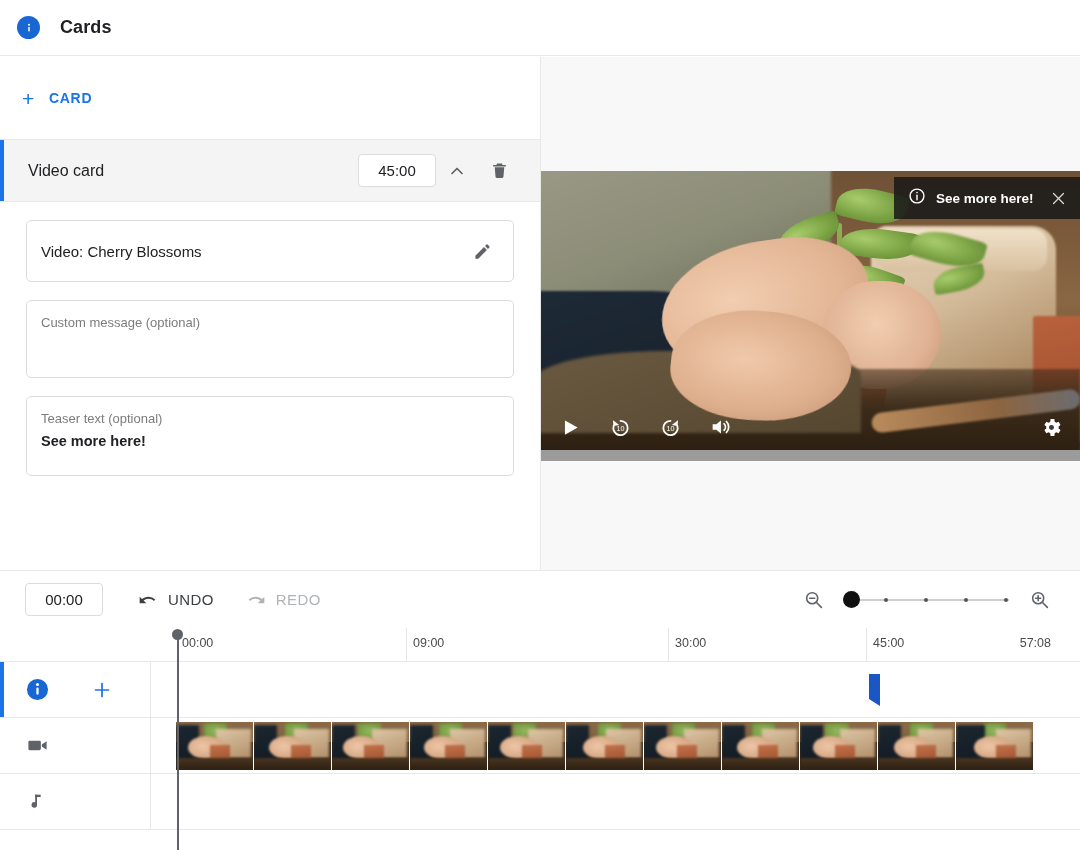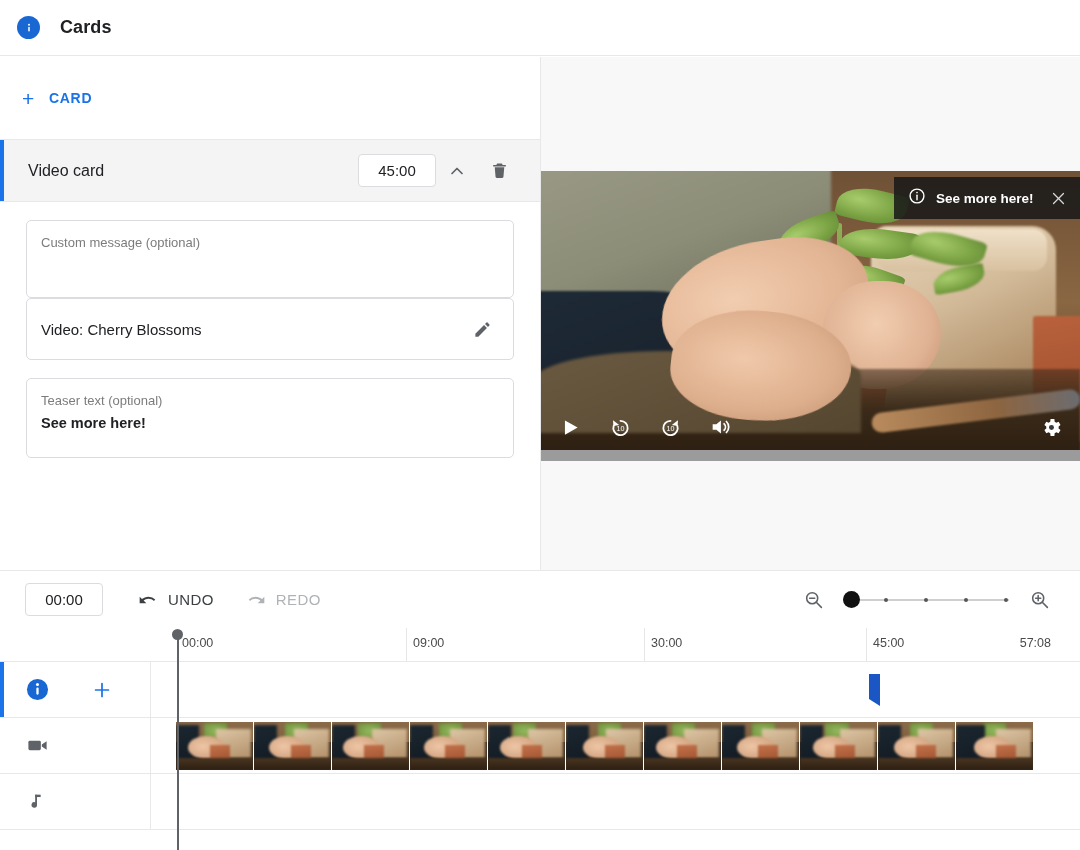--- a/index.html
+++ b/index.html
@@ -382,31 +382,31 @@
           <button class="icon-btn">
             <svg width="19" height="19" viewBox="0 0 24 24" fill="#5f6368">
               <path d="M9 3h6l1 2h4v2H4V5h4z"></path>
               <path d="M6 8h12l-1 12a1.5 1.5 0 0 1-1.5 1.4h-7A1.5 1.5 0 0 1 7 20z"></path>
             </svg>
           </button>
         </div>
       </div>
 
       <div class="card-body">
-        <div class="field-box field-textarea">
-          <div class="field-label">Custom message (optional)</div>
-        </div>
-
         <div class="field-box field-video">
           <span class="field-video-text">Video: Cherry Blossoms</span>
           <button class="icon-btn">
             <svg width="19" height="19" viewBox="0 0 24 24" fill="#5f6368">
               <path d="M3 17.3V21h3.7L17.6 10.1l-3.7-3.7zM20.7 7a1 1 0 0 0 0-1.4l-2.3-2.3a1 1 0 0 0-1.4 0l-1.8 1.8 3.7 3.7z"></path>
             </svg>
           </button>
+        </div>
+
+        <div class="field-box field-textarea">
+          <div class="field-label">Custom message (optional)</div>
         </div>
 
         <div class="field-box field-textarea teaser">
           <div class="field-label">Teaser text (optional)</div>
           <div class="field-value">See more here!</div>
         </div>
       </div>
     </div>
   </div>
 
@@ -533,21 +533,21 @@
             <line x1="10.5" y1="7.6" x2="10.5" y2="13.4"></line>
         </svg>
       </button>
     </div>
   </div>
 
   <div class="timeline">
     <div class="tl-ruler">
       <div class="ruler-mark first" style="left:176px;">00:00</div>
       <div class="ruler-mark" style="left:406px;">09:00</div>
-      <div class="ruler-mark" style="left:644px;">30:00</div>
+      <div class="ruler-mark" style="left:668px;">30:00</div>
       <div class="ruler-mark" style="left:866px;">45:00</div>
       <div class="ruler-mark end" style="left:866px;width:191px;">57:08</div>
     </div>
 
     <div class="tl-row r1">
       <div class="row-head">
         <div class="row-accent"></div>
         <div class="row-icon">
           <svg width="23" height="23" viewBox="0 0 24 24">
               <circle cx="12" cy="12" r="11" fill="#1967d2"></circle>

